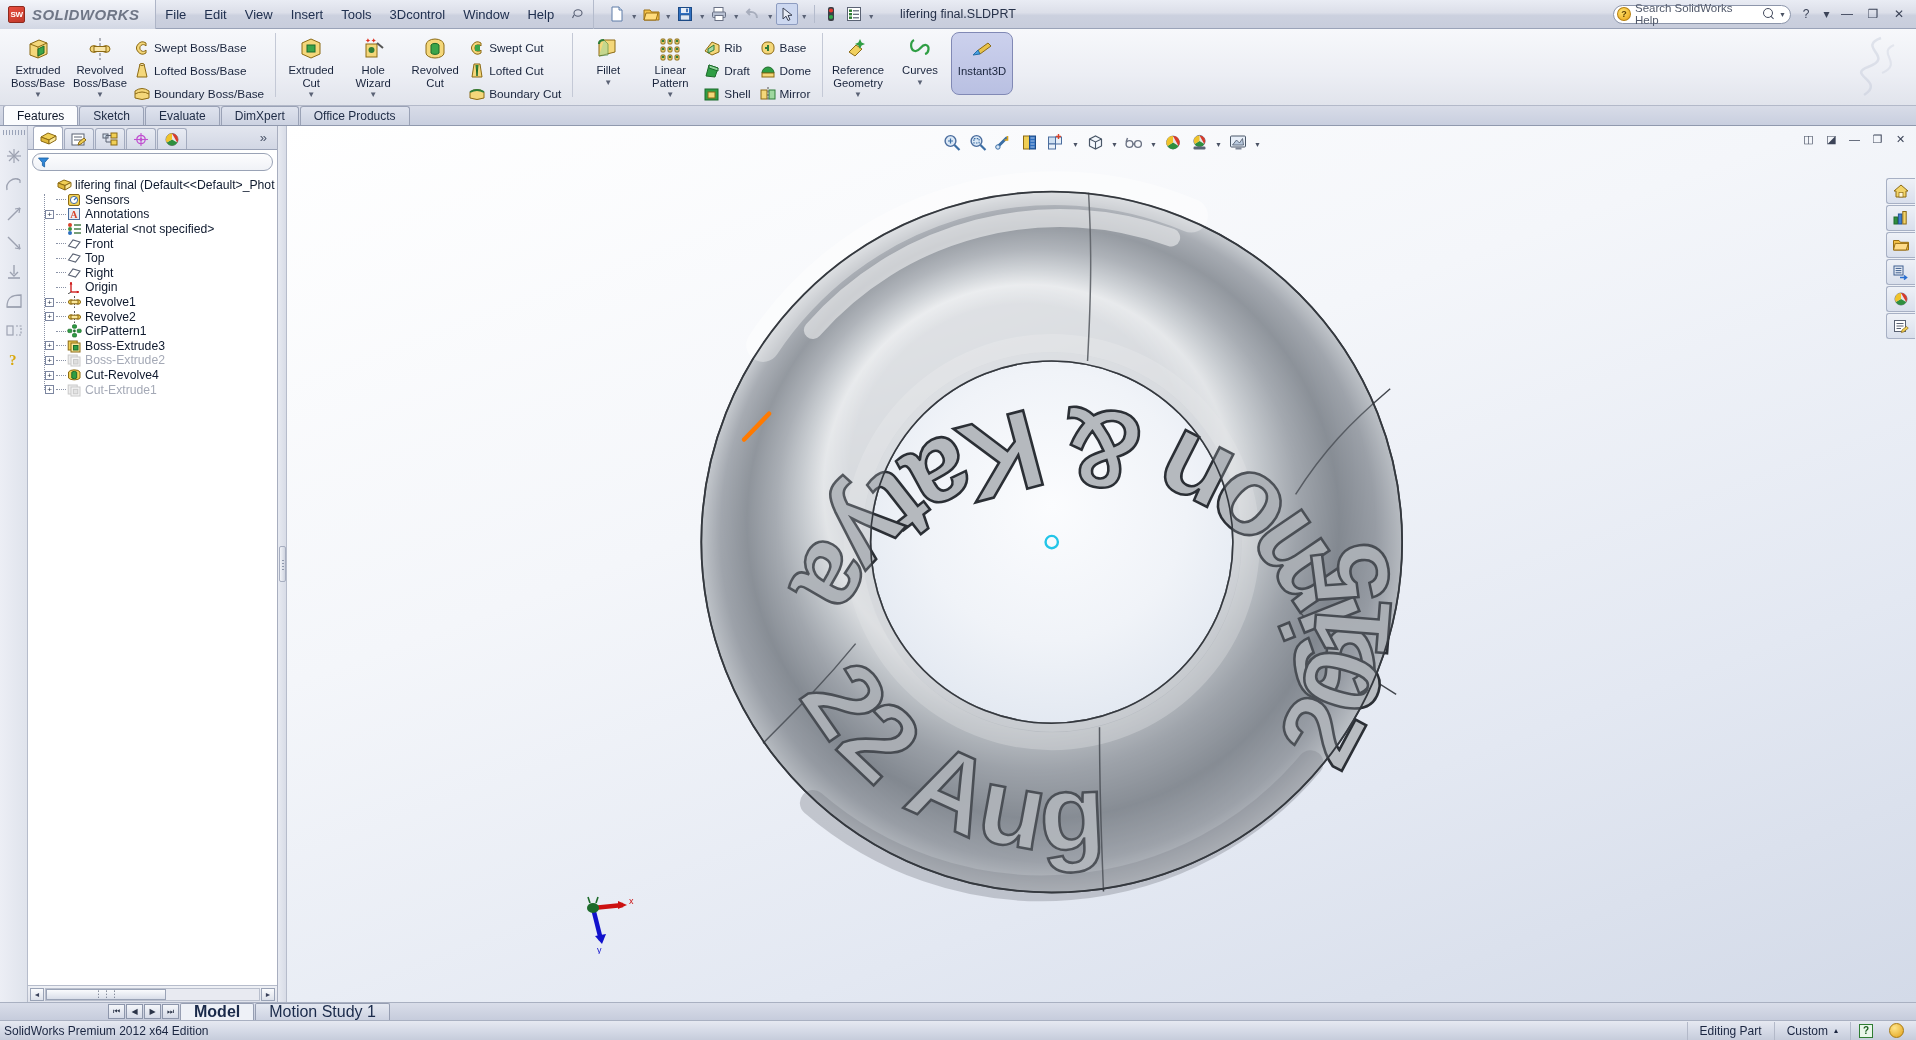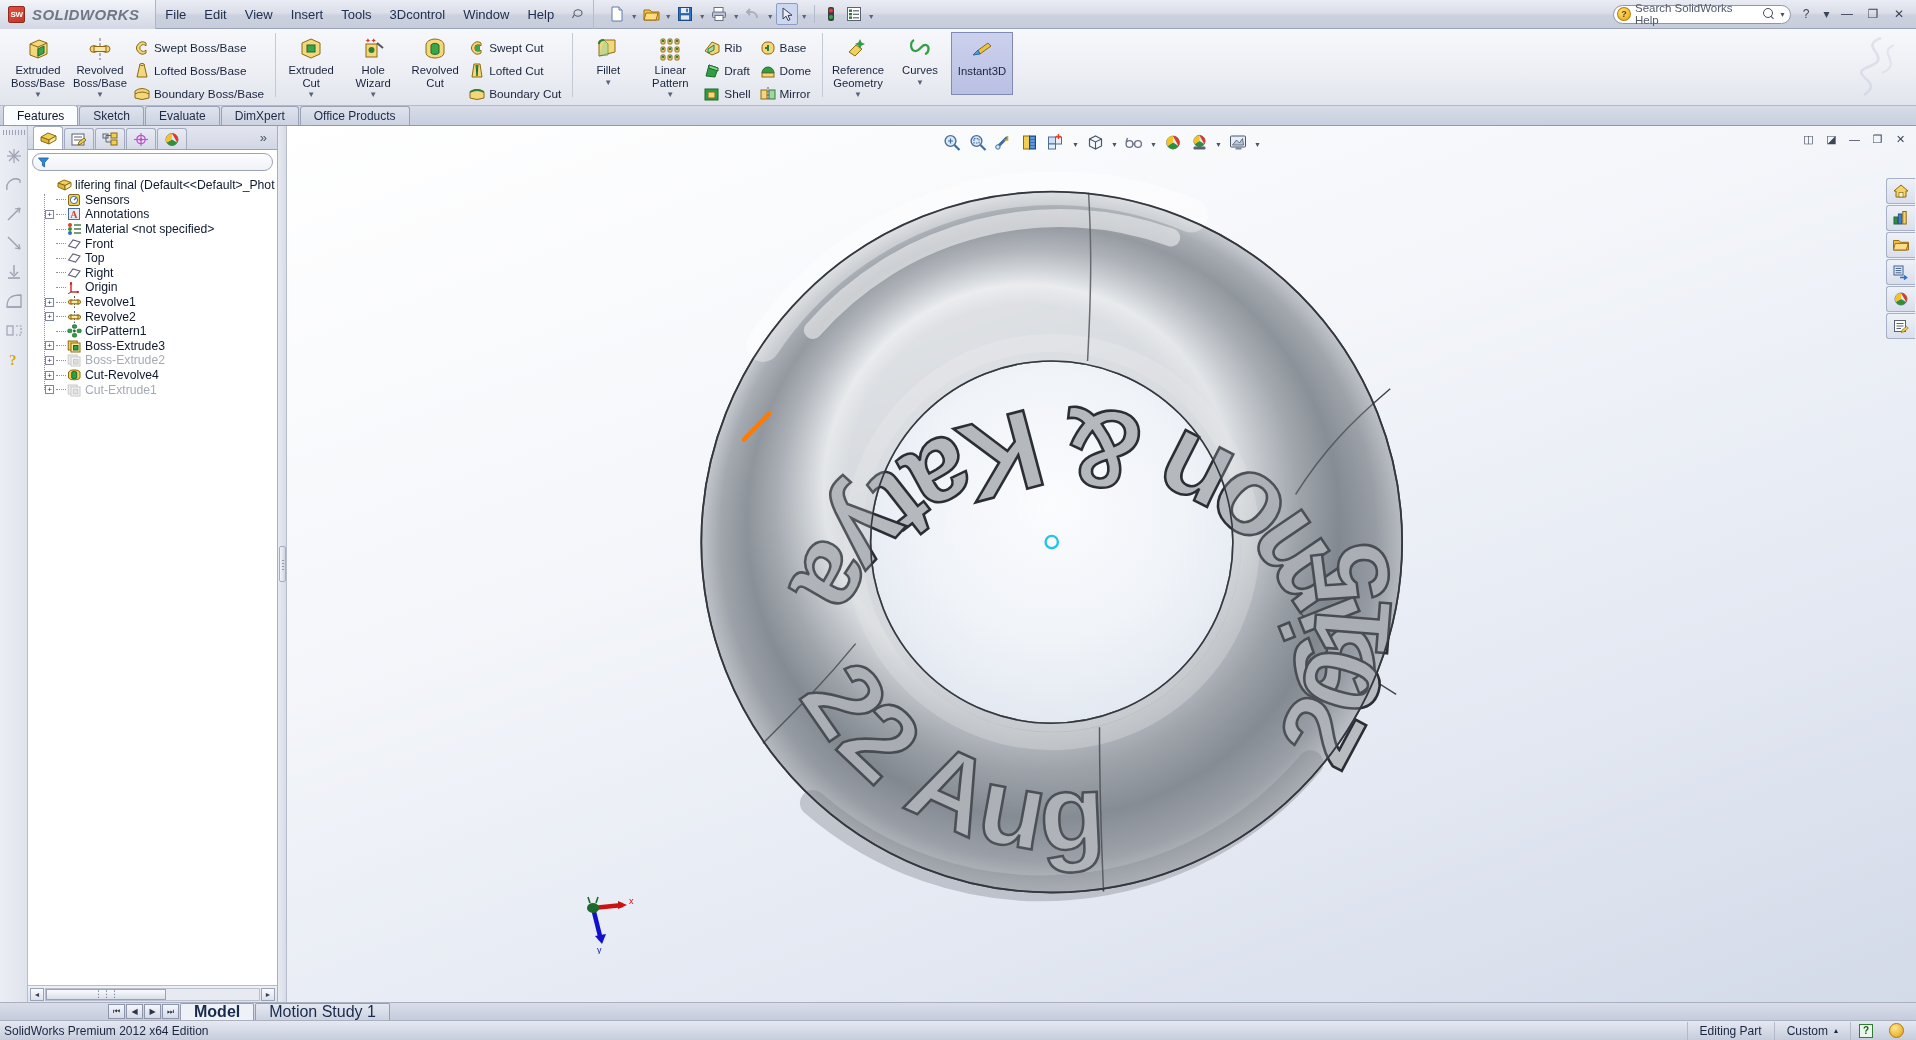--- a/index.html
+++ b/index.html
@@ -100,21 +100,21 @@
   }
   .big-btn .lbl { font-size:11.3px; text-align:center; line-height:12.5px; margin-top:2px; color:#19243c; }
   .icon24 { width:26px; height:26px; position:relative; }
   .small-col { display:flex; flex-direction:column; gap:2px; padding-top:5px; }
   .small-btn { display:flex; align-items:center; gap:3px; height:21px; padding:0 6px 0 2px; border-radius:3px; cursor:default; }
   .small-btn .lbl { font-size:11.8px; color:#19243c; white-space:nowrap; }
   .icon16 { width:18px; height:18px; position:relative; flex:0 0 18px; }
   .grp-caret { width:62px; text-align:center; font-size:8px; color:#5a6275; margin-top:1px; }
   .big-btn.active-tog {
     background:linear-gradient(180deg,#ccd1ed 0%,#b9c0e2 100%);
-    border:1px solid #8189b5; border-radius:0; height:63px;
+    border:1px solid #8189b5; border-radius:8px; height:63px;
   }
   .ribbon-bg-art {
     position:absolute; right:10px; top:4px; width:120px; height:70px;
     opacity:.35; pointer-events:none;
   }
 
   
   .cmdtabs {
     flex:0 0 20px; height:20px; display:flex; align-items:flex-end;
     background:linear-gradient(180deg,#d8dce8,#c9cfdf);
@@ -349,20 +349,21 @@
             <rect x="7" y="4.2" width="6" height="1.2" fill="#5a6273"></rect>
             <rect x="3" y="7" width="3" height="2.4" fill="#2e7d32"></rect>
             <rect x="7" y="7.7" width="6" height="1.2" fill="#5a6273"></rect>
             <rect x="3" y="10.5" width="3" height="2.4" fill="#2e7d32"></rect>
             <rect x="7" y="11.2" width="6" height="1.2" fill="#5a6273"></rect>
           </svg>
       </div>
       <div class="qcaret">▼</div>
     </div>
 
+    <div class="title-text">lifering final.SLDPRT</div>
 
     <div class="titlebar-right">
       <div class="searchbox">
         <div class="search-help-icon">?</div>
         <span>Search SolidWorks Help</span>
         <span class="mag"></span>
         <span class="tcaret">▼</span>
       </div>
       <div class="wbtn">?</div>
       <div class="wbtn" style="width:11px">▾</div>

